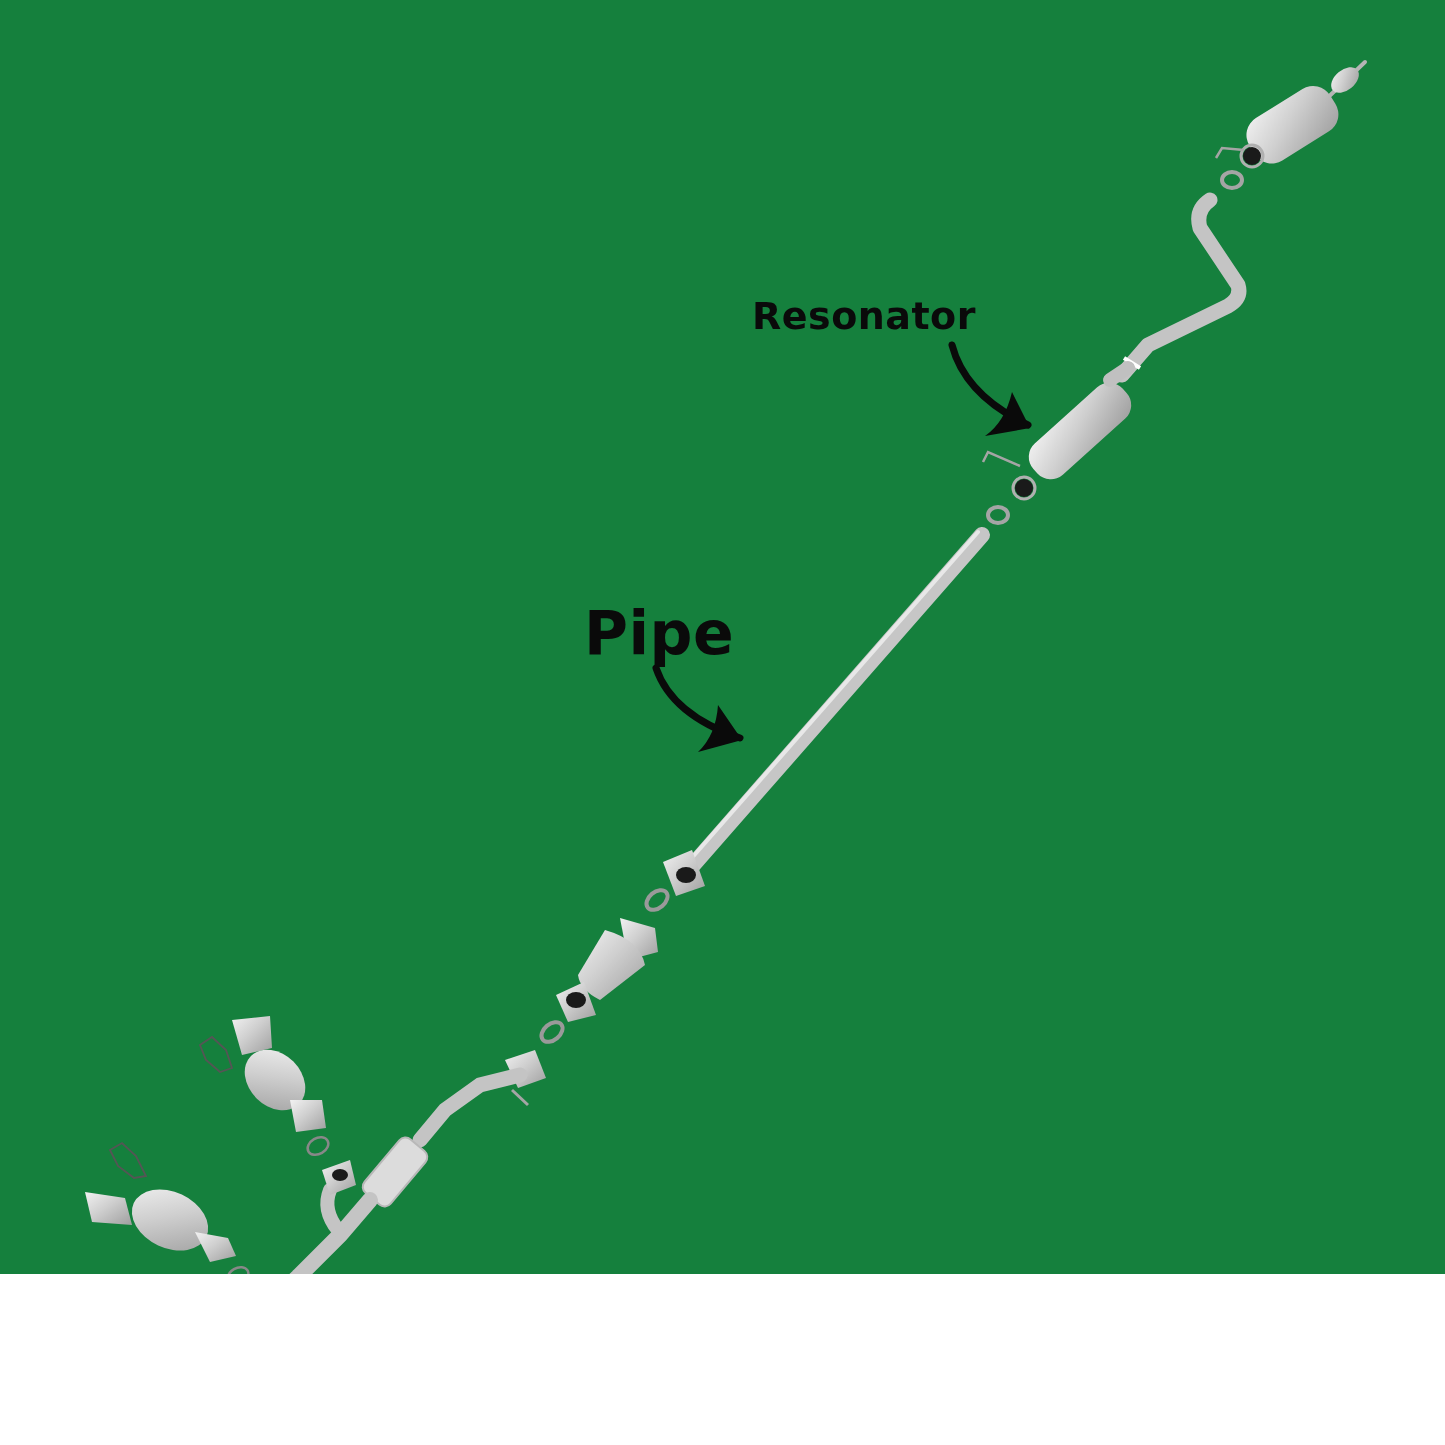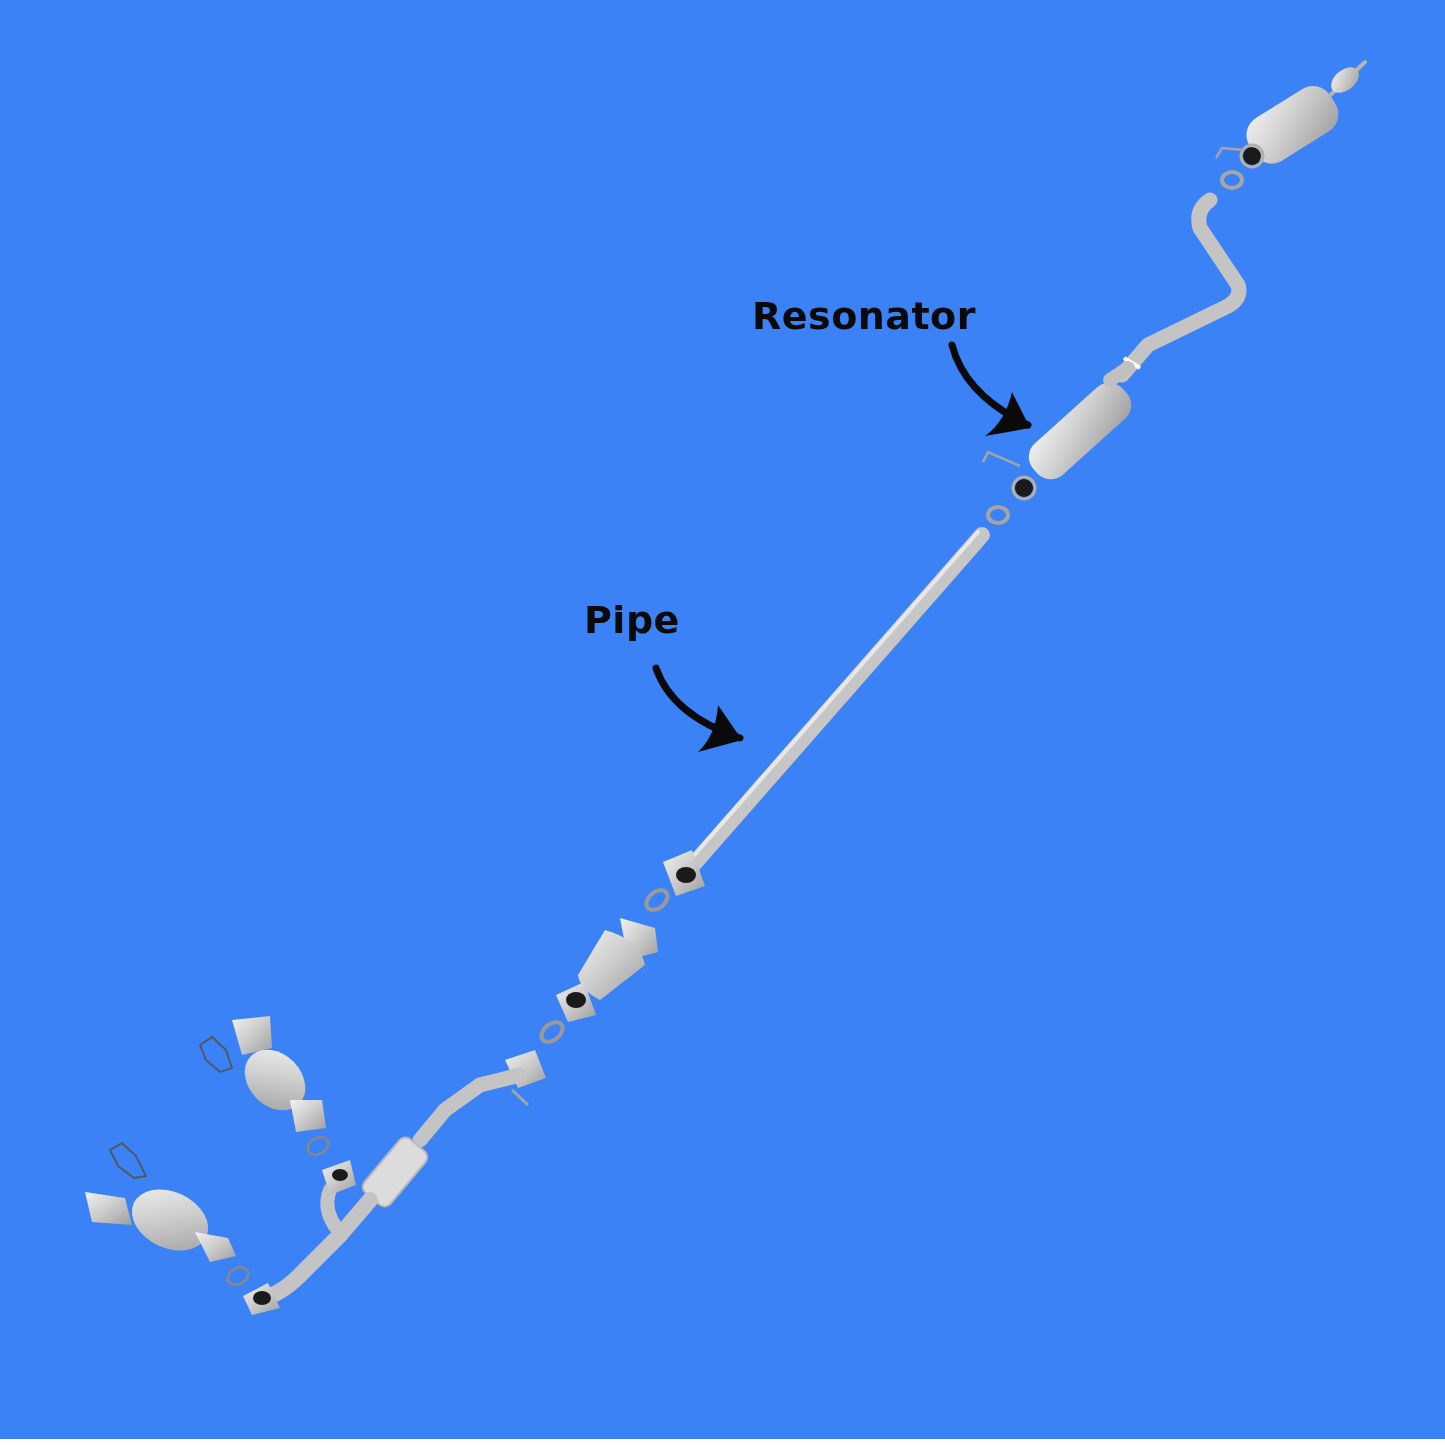--- a/index.html
+++ b/index.html
@@ -1,27 +1,27 @@
 <!DOCTYPE html>
 <html><head>
 <meta charset="utf-8">
 <style>
   html, body { margin: 0; padding: 0; background: #ffffff; }
-  #stage { position: relative; width: 1445px; height: 1439px; background: #3b82f6; overflow: hidden; }
+  #stage { position: relative; width: 1445px; height: 1274px; background: #15803d; overflow: hidden; }
   #stage svg { position: absolute; left: 0; top: 0; }
   .label {
     position: absolute;
     font-family: "DejaVu Sans", sans-serif;
     font-weight: bold;
     color: #0a0a0a;
     white-space: nowrap;
     letter-spacing: 0.5px;
   }
   #label-resonator { left: 752px; top: 294px; font-size: 38px; }
-  #label-pipe { left: 584px; top: 598px; font-size: 38px; }
+  #label-pipe { left: 584px; top: 598px; font-size: 60px; }
 </style>
 </head>
 <body>
 
 <div id="stage">
   <svg width="1445" height="1445" viewBox="0 0 1445 1445">
     <defs>
       <linearGradient id="metal" x1="0" y1="0" x2="1" y2="1">
         <stop offset="0" stop-color="#f2f2f2"></stop>
         <stop offset="0.45" stop-color="#cfcfcf"></stop>

